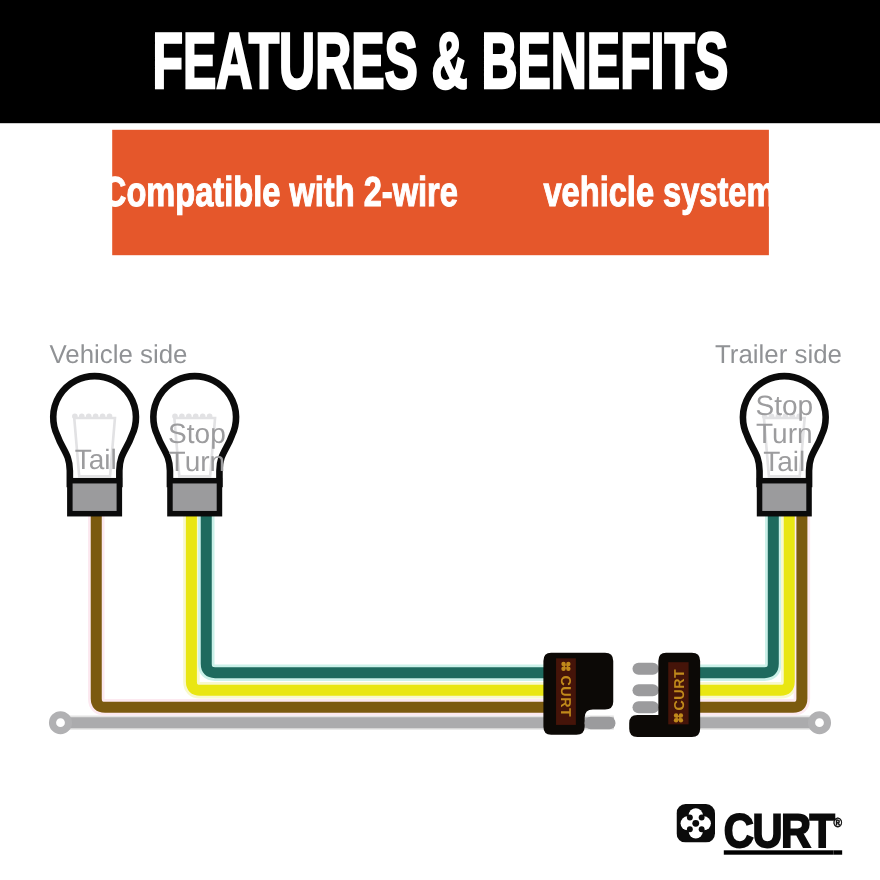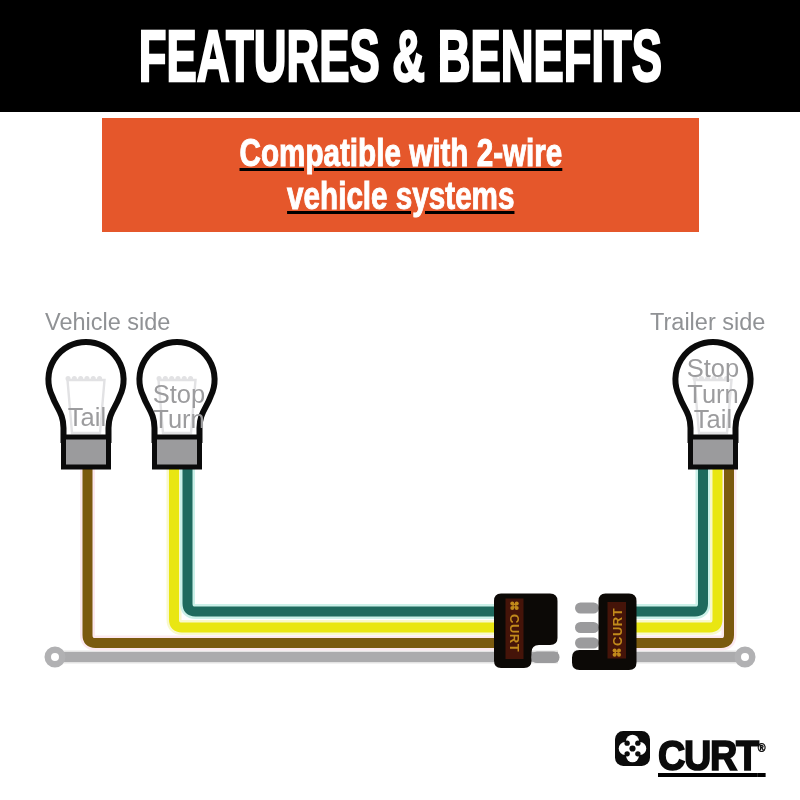--- a/index.html
+++ b/index.html
@@ -10,22 +10,22 @@
   .header {
     position:absolute; top:0; left:0; width:800px; height:112px;
     background:#000000; display:flex; align-items:center; justify-content:center;
   }
   .header h1 {
     margin:0; color:#ffffff; font-size:72px; font-weight:700; white-space:nowrap;
     transform:scaleX(.63); letter-spacing:0; -webkit-text-stroke:2.5px #ffffff;
   }
   .banner {
     position:absolute; top:118px; left:102px; width:597px; height:114px;
-    background:#E5572B; display:flex; flex-direction:column;
-    align-items:center; justify-content:center;text-decoration:underline;
+    background:#E5572B; display:flex; 
+    align-items:center; justify-content:center;
   }
   .banner .line {
     color:#ffffff; font-size:38px; font-weight:700; line-height:43px;
     white-space:nowrap; transform:scaleX(.78); -webkit-text-stroke:1px #ffffff;
   }
   svg.diagram { position:absolute; top:0; left:0; }
 
   .side-label { font-size:23.5px; fill:#909295; }
   .bulb-glass { fill:#ffffff; stroke:#0b0b0b; stroke-width:6px; }
   .fil-dots  { stroke:#E2E2E4; stroke-width:5px; stroke-dasharray:0.1 6.2; stroke-linecap:round; fill:none; }

